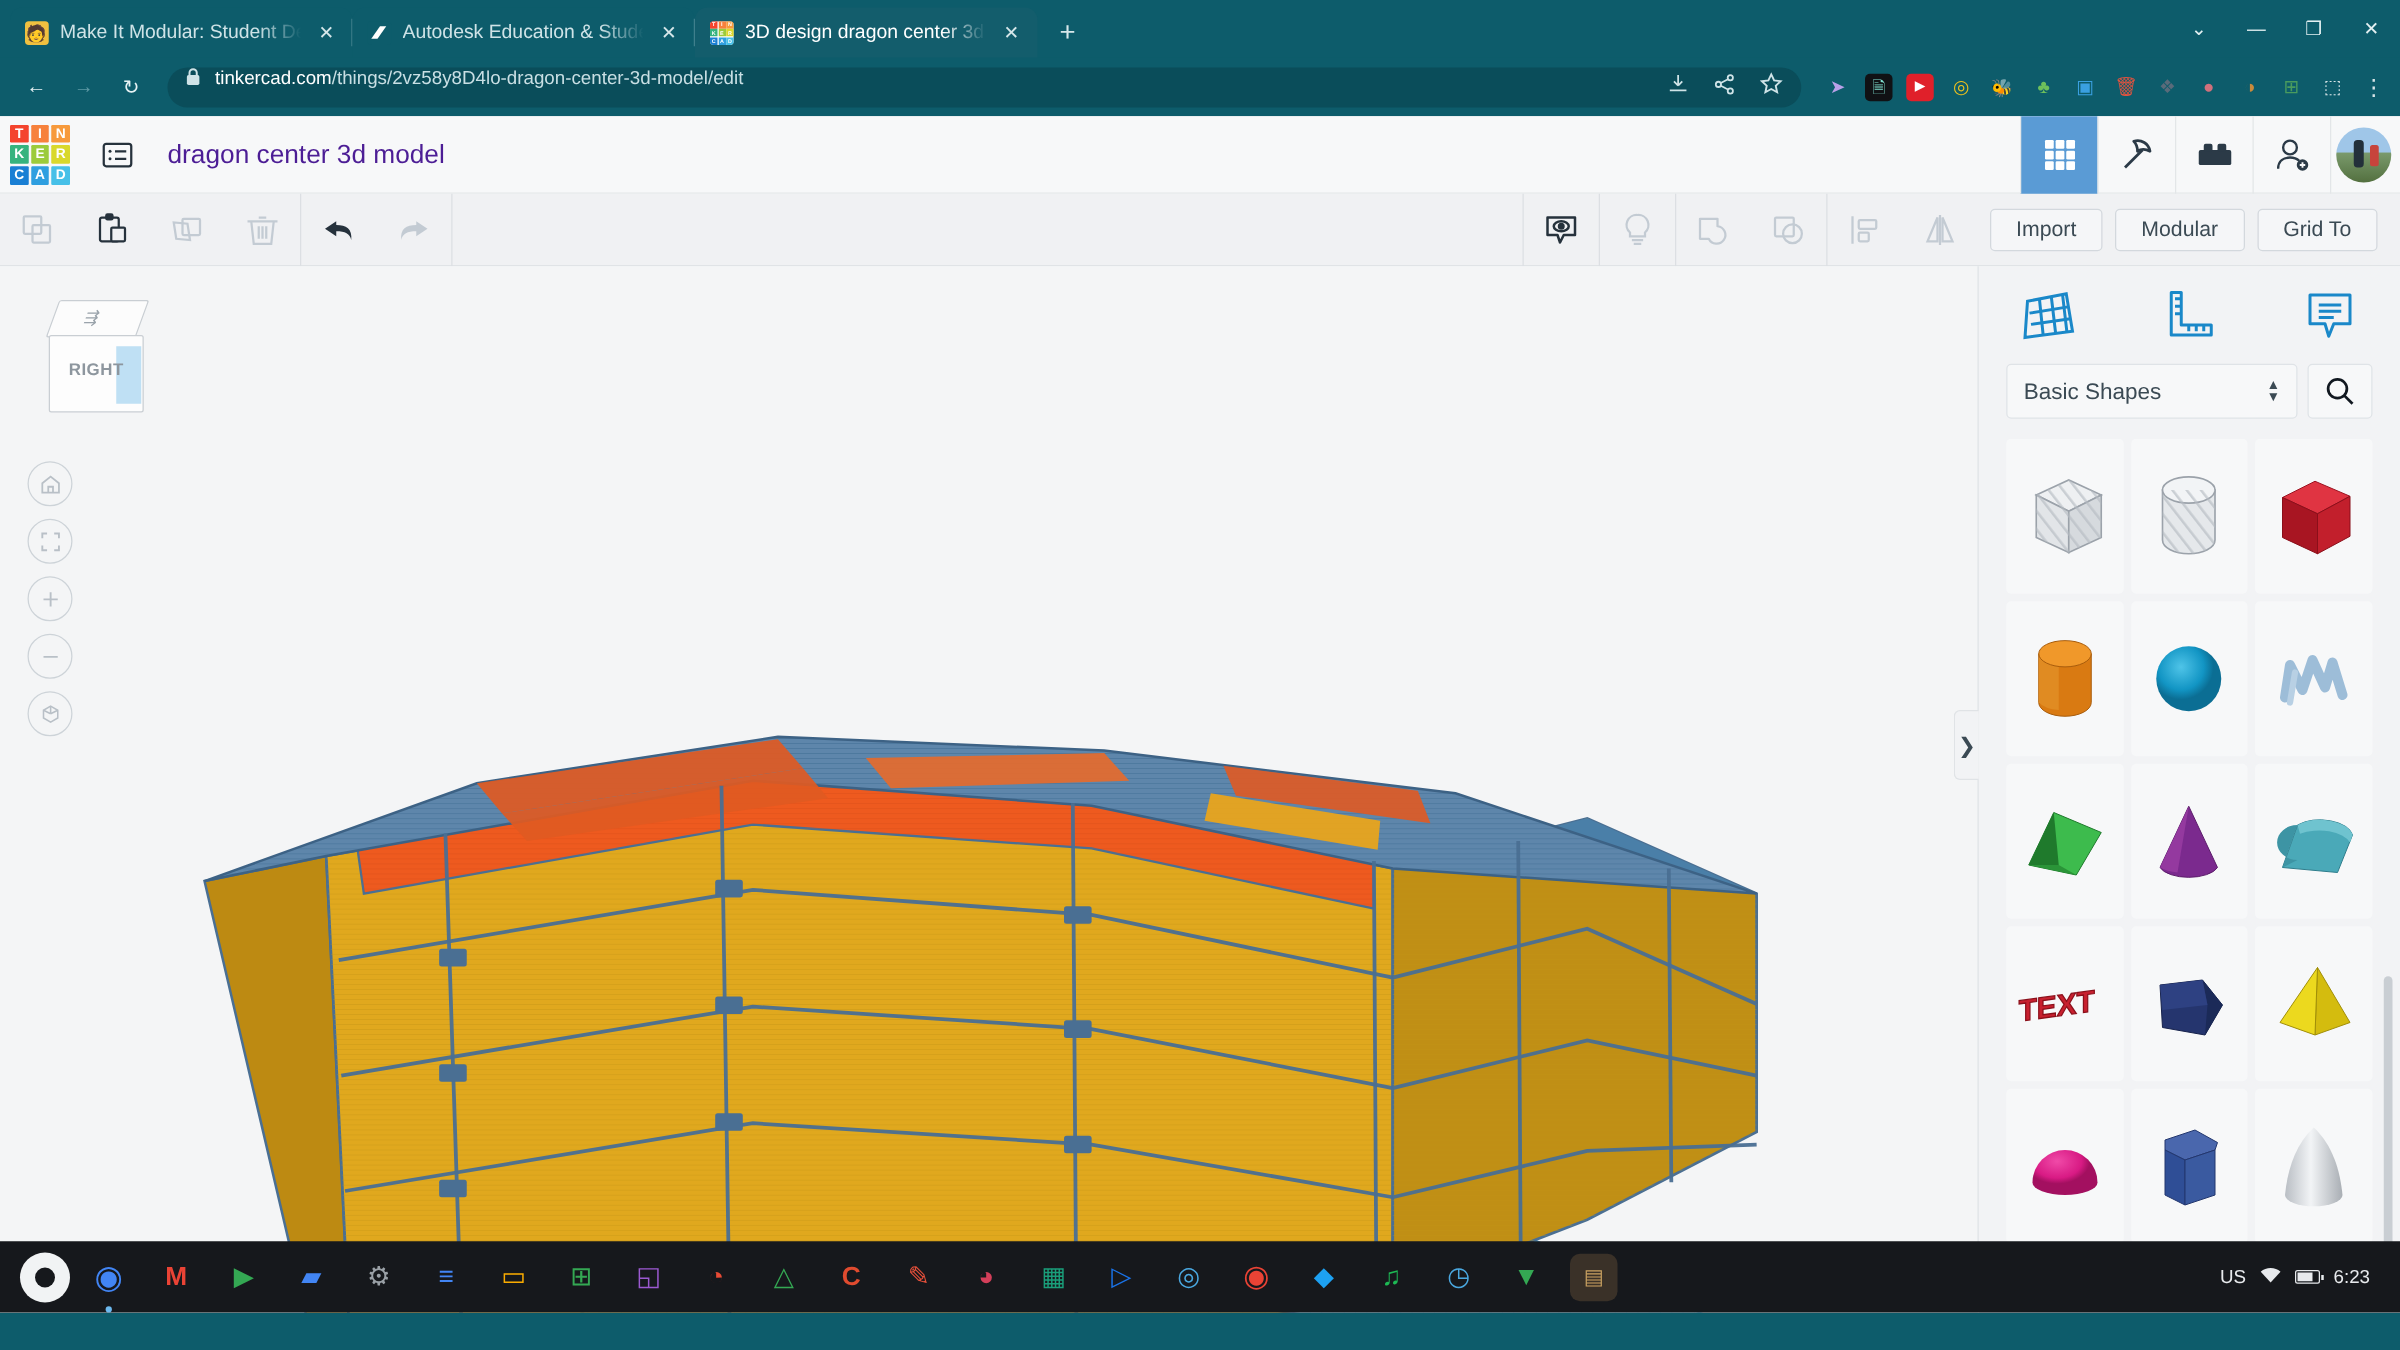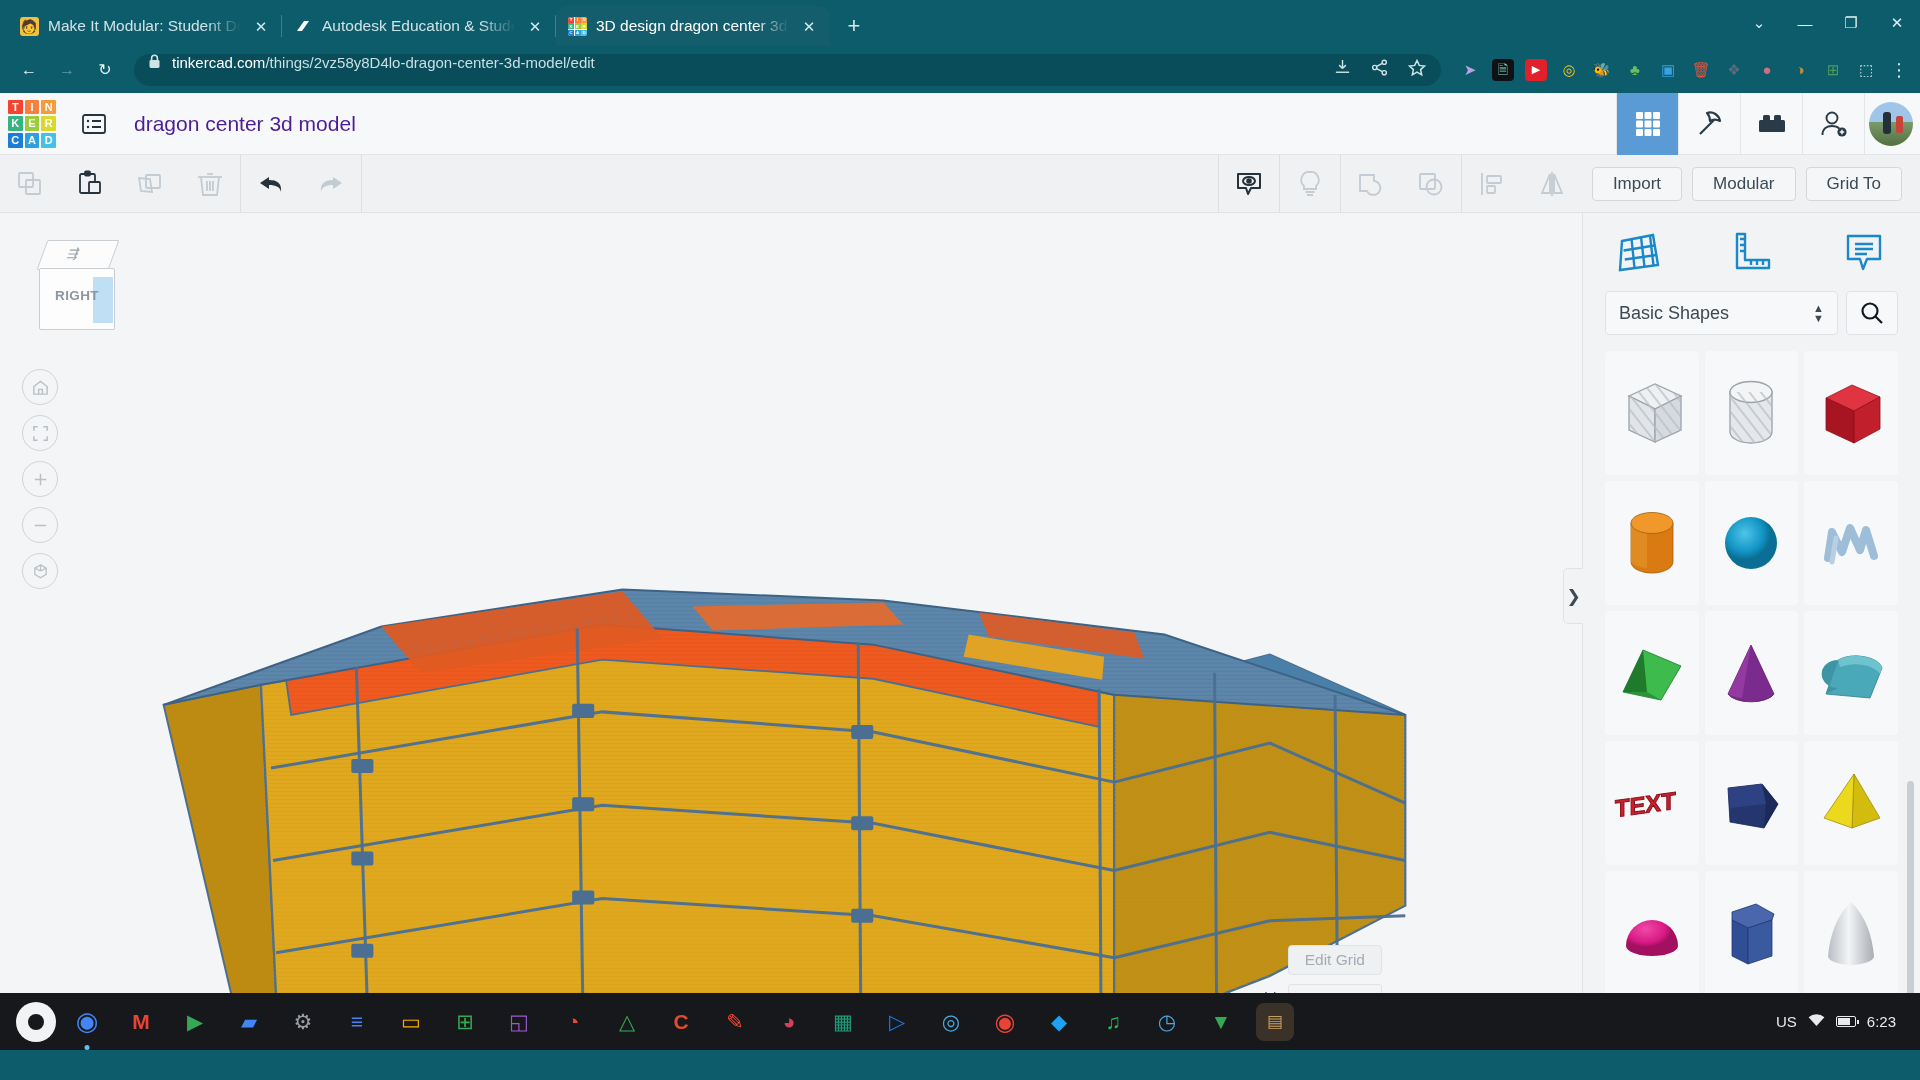--- a/index.html
+++ b/index.html
@@ -665,30 +665,20 @@
               </svg>
           </div>
           <div class="vc-ctl">
             <svg width="19" height="19" viewBox="0 0 20 20" fill="none" stroke="currentColor" stroke-width="1.3">
                 <path d="M10 3 L16 6.5 V13 L10 16.5 L4 13 V6.5 Z"></path>
                 <path d="M10 3 v6.5 M10 9.5 L4 6.5 M10 9.5 L16 6.5"></path>
               </svg>
           </div>
         </div>
 
-        <div class="grid-overlay">
-          <div class="edit-grid-btn">Edit Grid</div>
-          <div class="snap-row">
-            <span class="snap-label">Snap Grid</span>
-            <div class="snap-select">
-              <span>1.0 mm</span>
-              <span class="caret-up">▲</span>
-            </div>
-          </div>
-        </div>
       </div>
 
       <div class="rpanel">
         <div class="panel-toggle">❯</div>
 
         <div class="rp-icons">
           <div class="rp-icon">
             <svg width="48" height="48" viewBox="0 0 48 48" fill="none" stroke="#1a88c9" stroke-width="2.4">
               <path d="M7 13 L38 7 L43 37 L5 42 Z"></path>
               <path d="M16.5 10.8 L19.5 39.8 M26 9 L29.5 38.6 M35 7.3 L38.5 37.5"></path>

